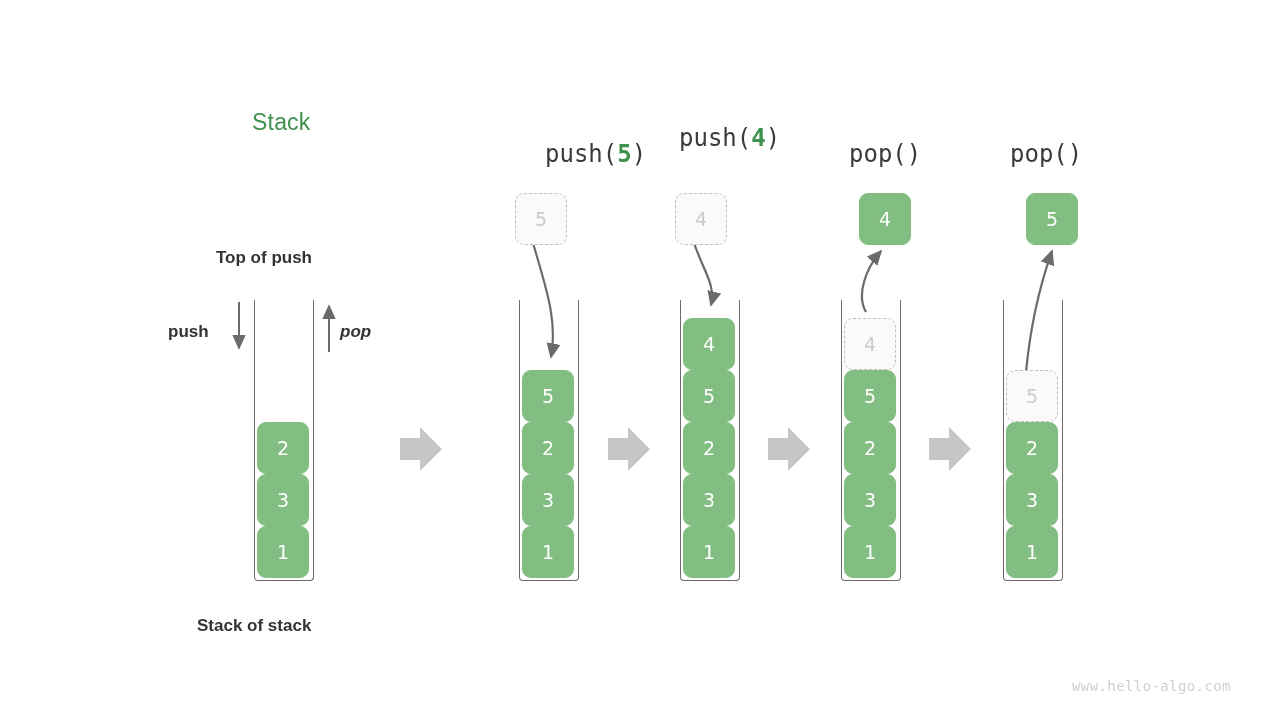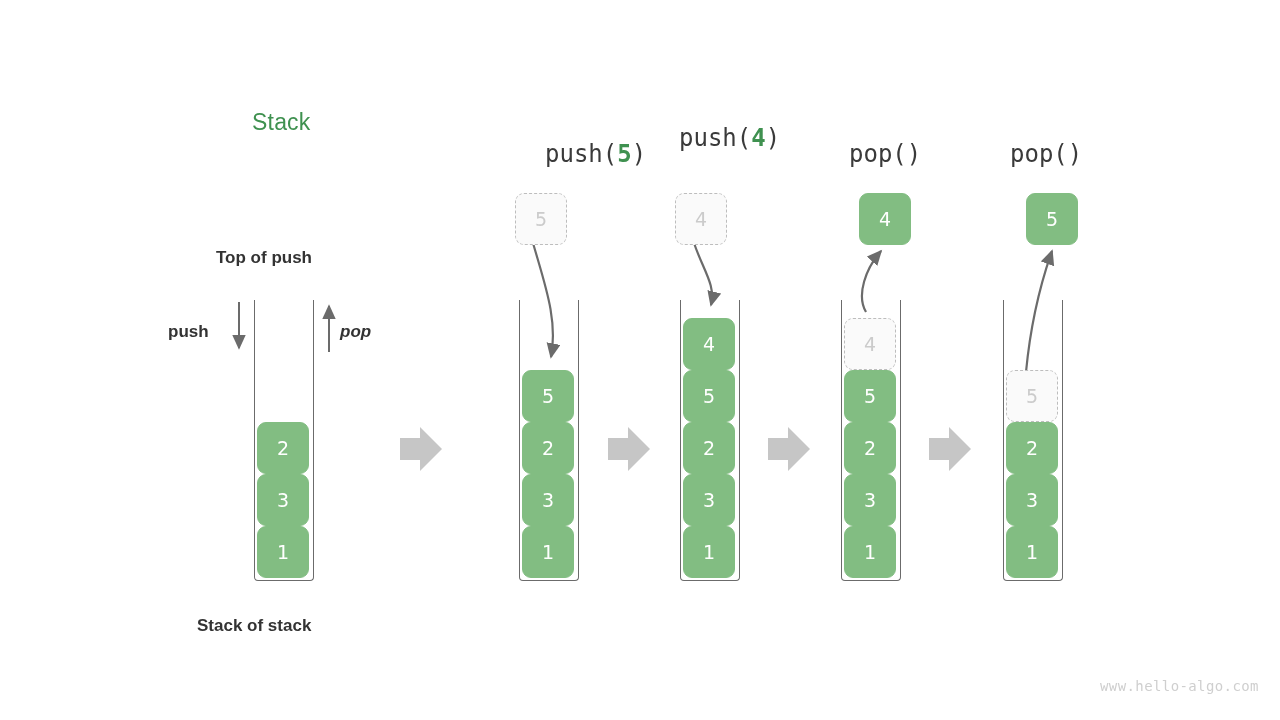--- a/index.html
+++ b/index.html
@@ -57,21 +57,20 @@
     color: #3f9150;
     font-weight: bold;
   }
   .watermark {
     position: absolute;
     color: #cfcfcf;
     font-size: 14px;
     font-family: "DejaVu Sans Mono", "Liberation Mono", monospace;
     white-space: nowrap;
     letter-spacing: 0.4px;
-    margin-left: 28px;
   }
 
   
   .stack-box {
     position: absolute;
     box-sizing: border-box;
     border-left: 1.5px solid #6b6b6b;
     border-right: 1.5px solid #6b6b6b;
     border-bottom: 1.5px solid #6b6b6b;
     border-top: none;

